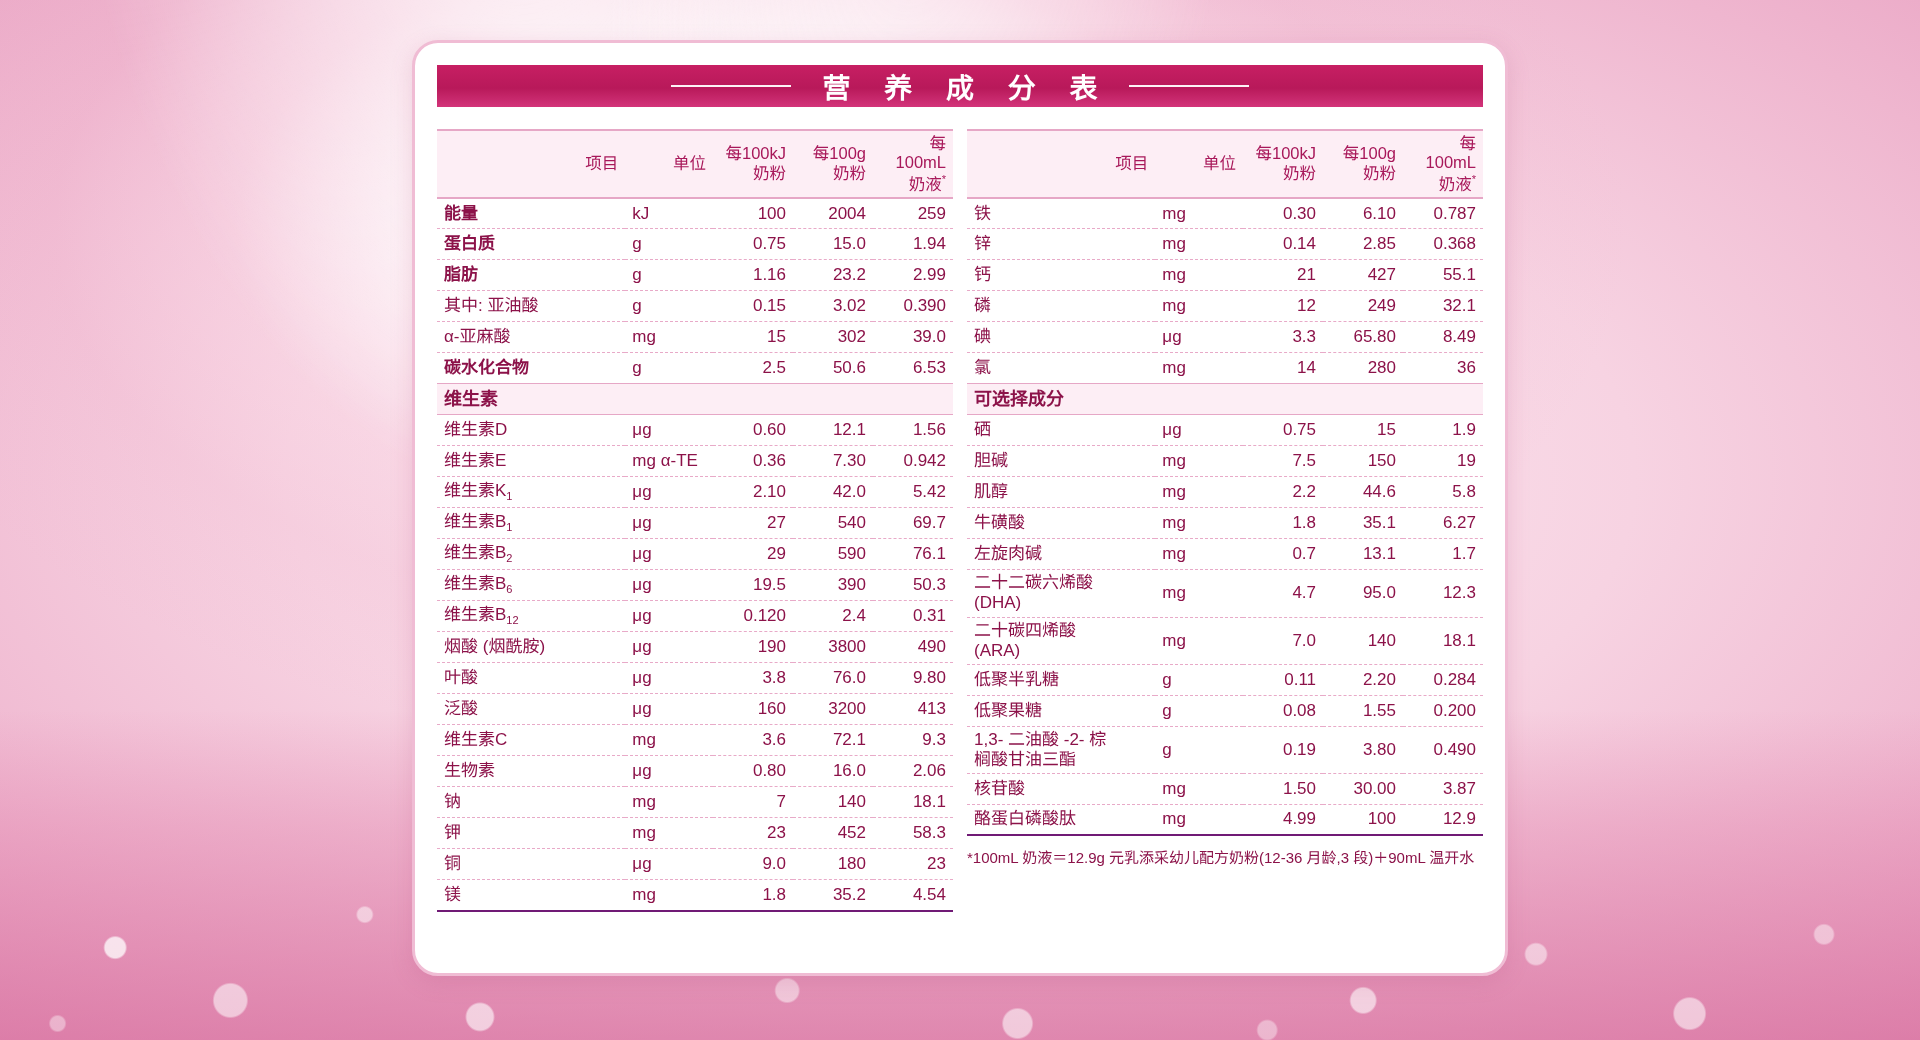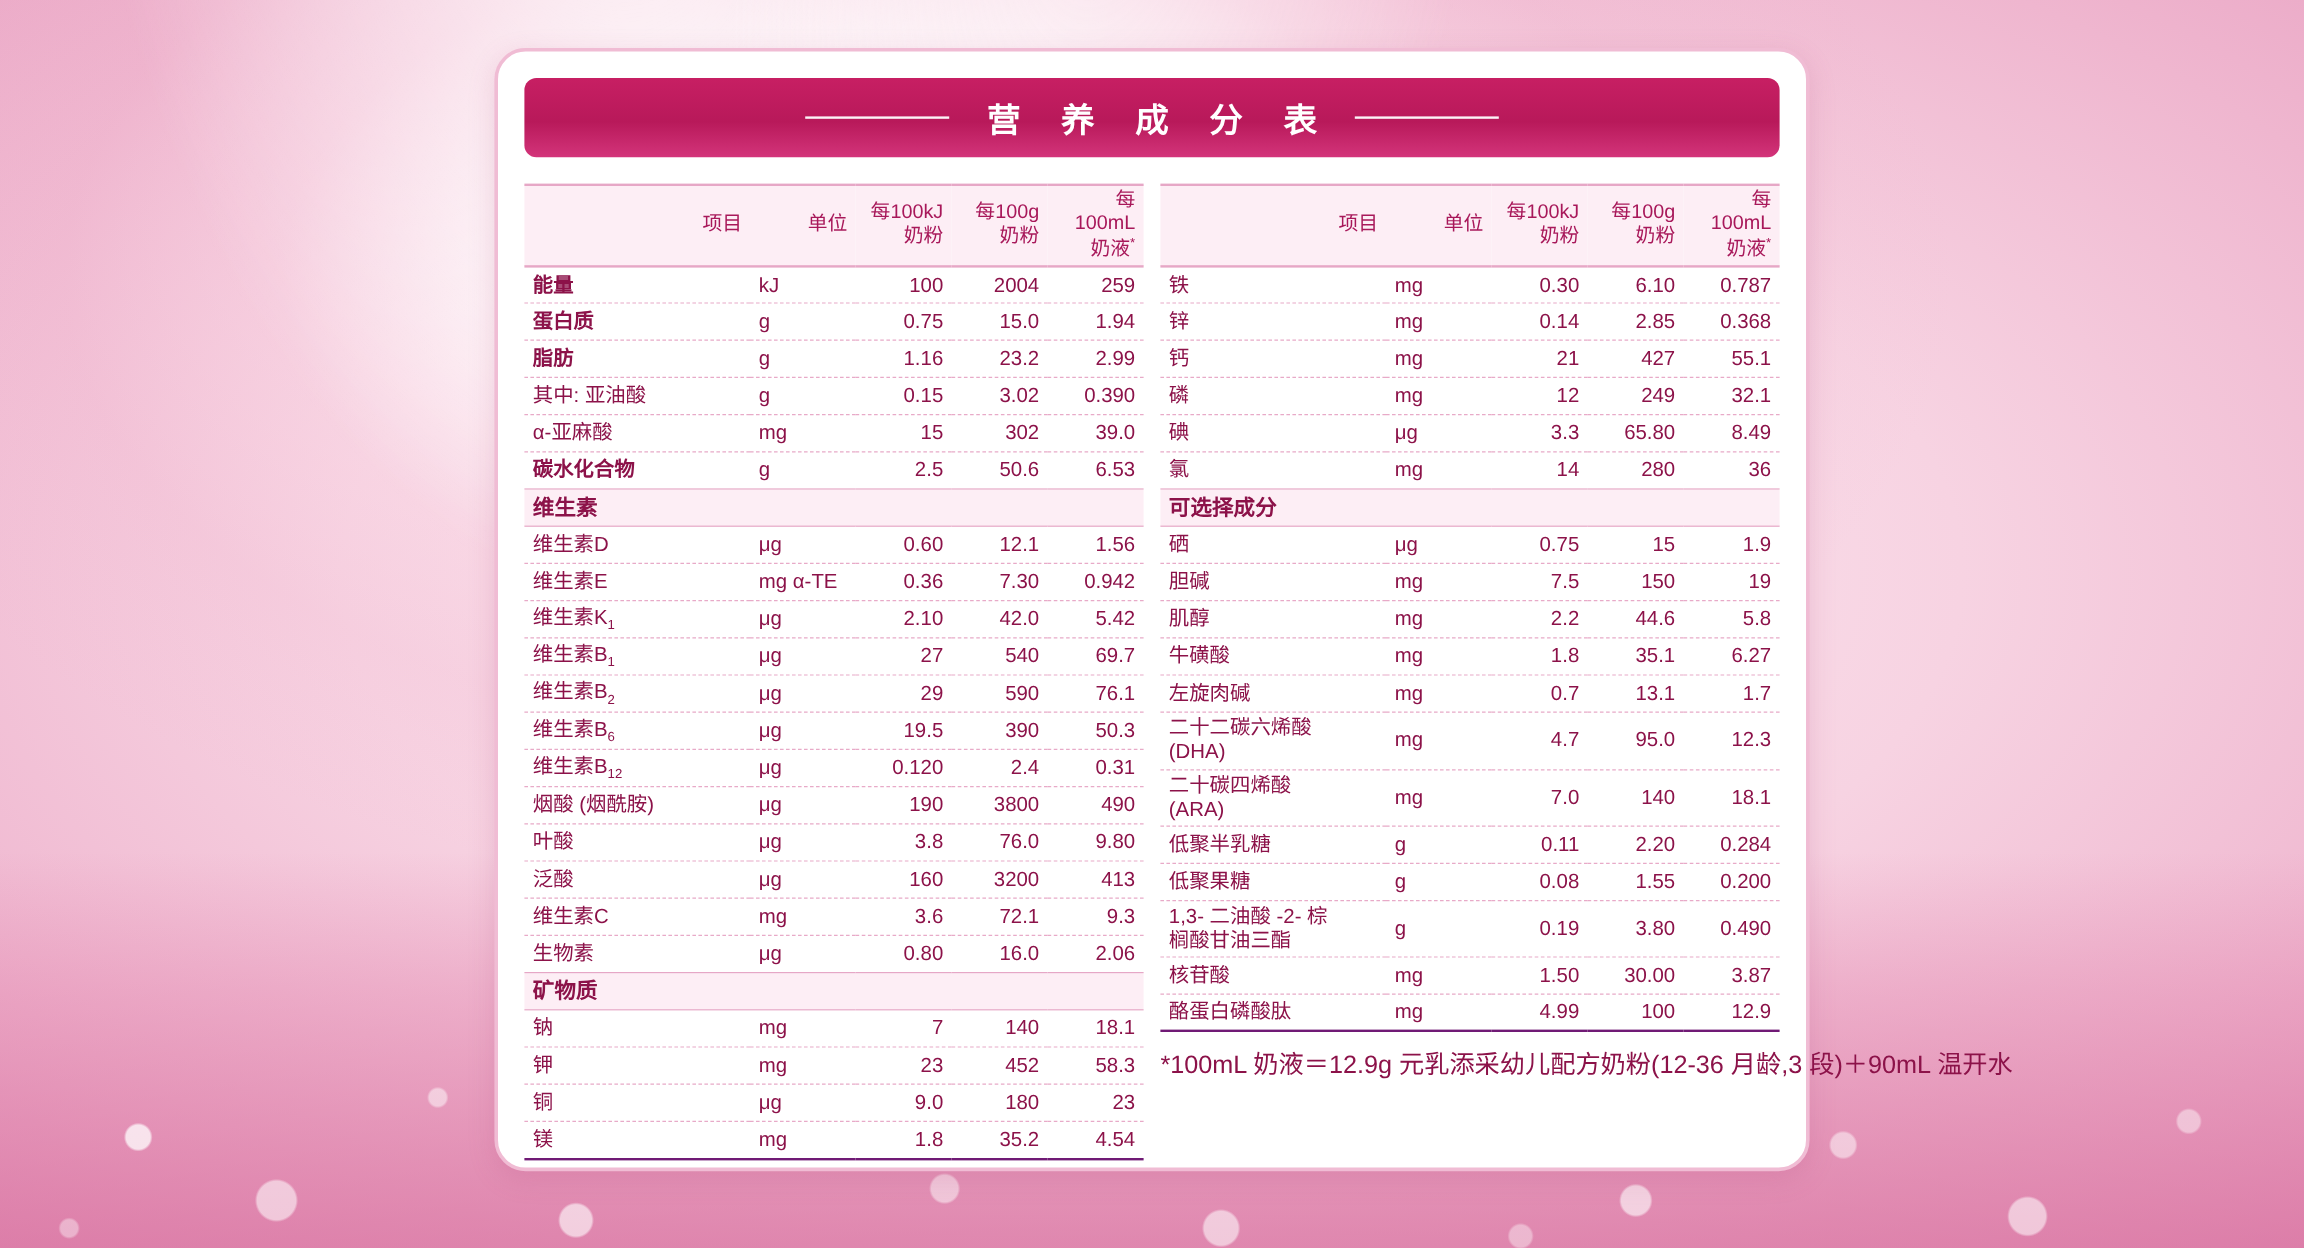--- a/index.html
+++ b/index.html
@@ -78,22 +78,22 @@
     width: 1096px;
     height: 936px;
     background: #ffffff;
     border: 3px solid #f0bcd4;
     border-radius: 26px;
     box-shadow: 0 6px 22px rgba(180, 70, 120, 0.18);
     box-sizing: border-box;
     padding: 22px 22px 14px 22px;
   }
   .title-bar {
-    height: 66px;
-    border-radius: 10px;
+    height: 42px;
+    border-radius: 0;
     background: linear-gradient(180deg, #c71f63 0%, #b8195a 55%, #d3347a 100%);
     display: flex;
     align-items: center;
     justify-content: center;
     gap: 18px;
     color: #ffffff;
   }
   .title-bar .rule {
     width: 120px;
     height: 2px;
@@ -167,21 +167,21 @@
     font-size: 18px;
   }
   tbody tr.bold td.item { font-weight: bold; }
   tbody tr:last-child td { border-bottom: 2px solid #701a75; }
   .wrap2 { white-space: normal; line-height: 1.12; }
   sub { font-size: 11px; }
   sup { font-size: 11px; }
 
   .footnote {
     margin-top: 10px;
-    font-size: 21px;
+    font-size: 15px;
     color: #8c1249;
     white-space: nowrap;
   }
   .col.right { display: flex; flex-direction: column; }
 </style>
 </head>
 <body>
 
 <div class="stage">
   <div class="glow-ray"></div>
@@ -348,23 +348,20 @@
                 <td class="num">72.1</td>
                 <td class="num">9.3</td>
               </tr>
               <tr class="data">
                 <td class="item">生物素</td>
                 <td class="unit">μg</td>
                 <td class="num">0.80</td>
                 <td class="num">16.0</td>
                 <td class="num">2.06</td>
               </tr>
-              <tr class="group">
-                <td colspan="5">矿物质</td>
-              </tr>
               <tr class="data">
                 <td class="item">钠</td>
                 <td class="unit">mg</td>
                 <td class="num">7</td>
                 <td class="num">140</td>
                 <td class="num">18.1</td>
               </tr>
               <tr class="data">
                 <td class="item">钾</td>
                 <td class="unit">mg</td>

